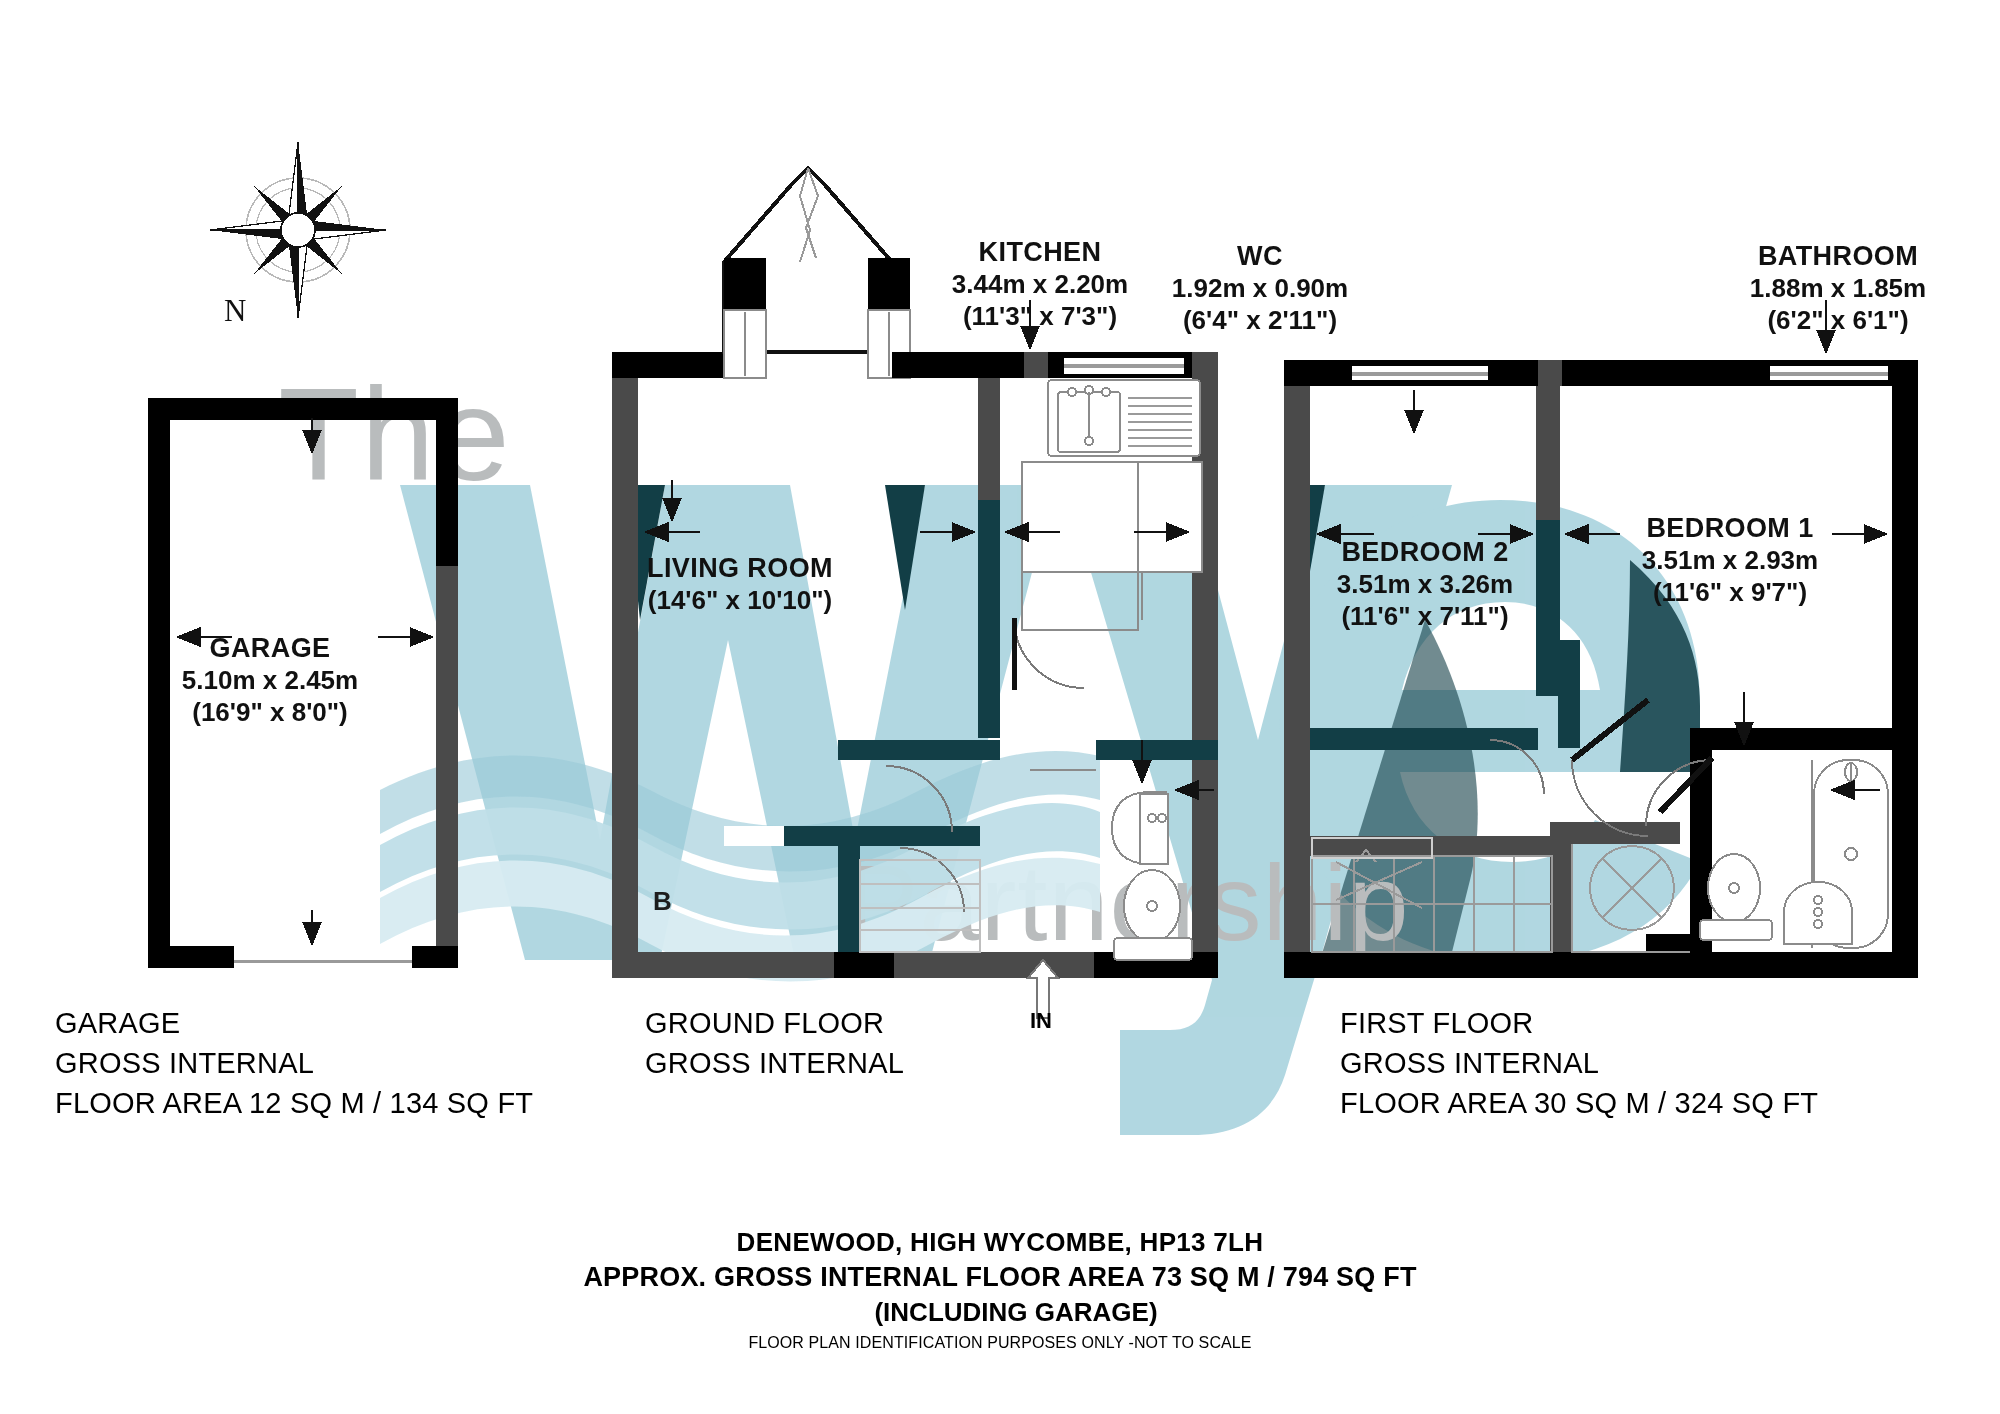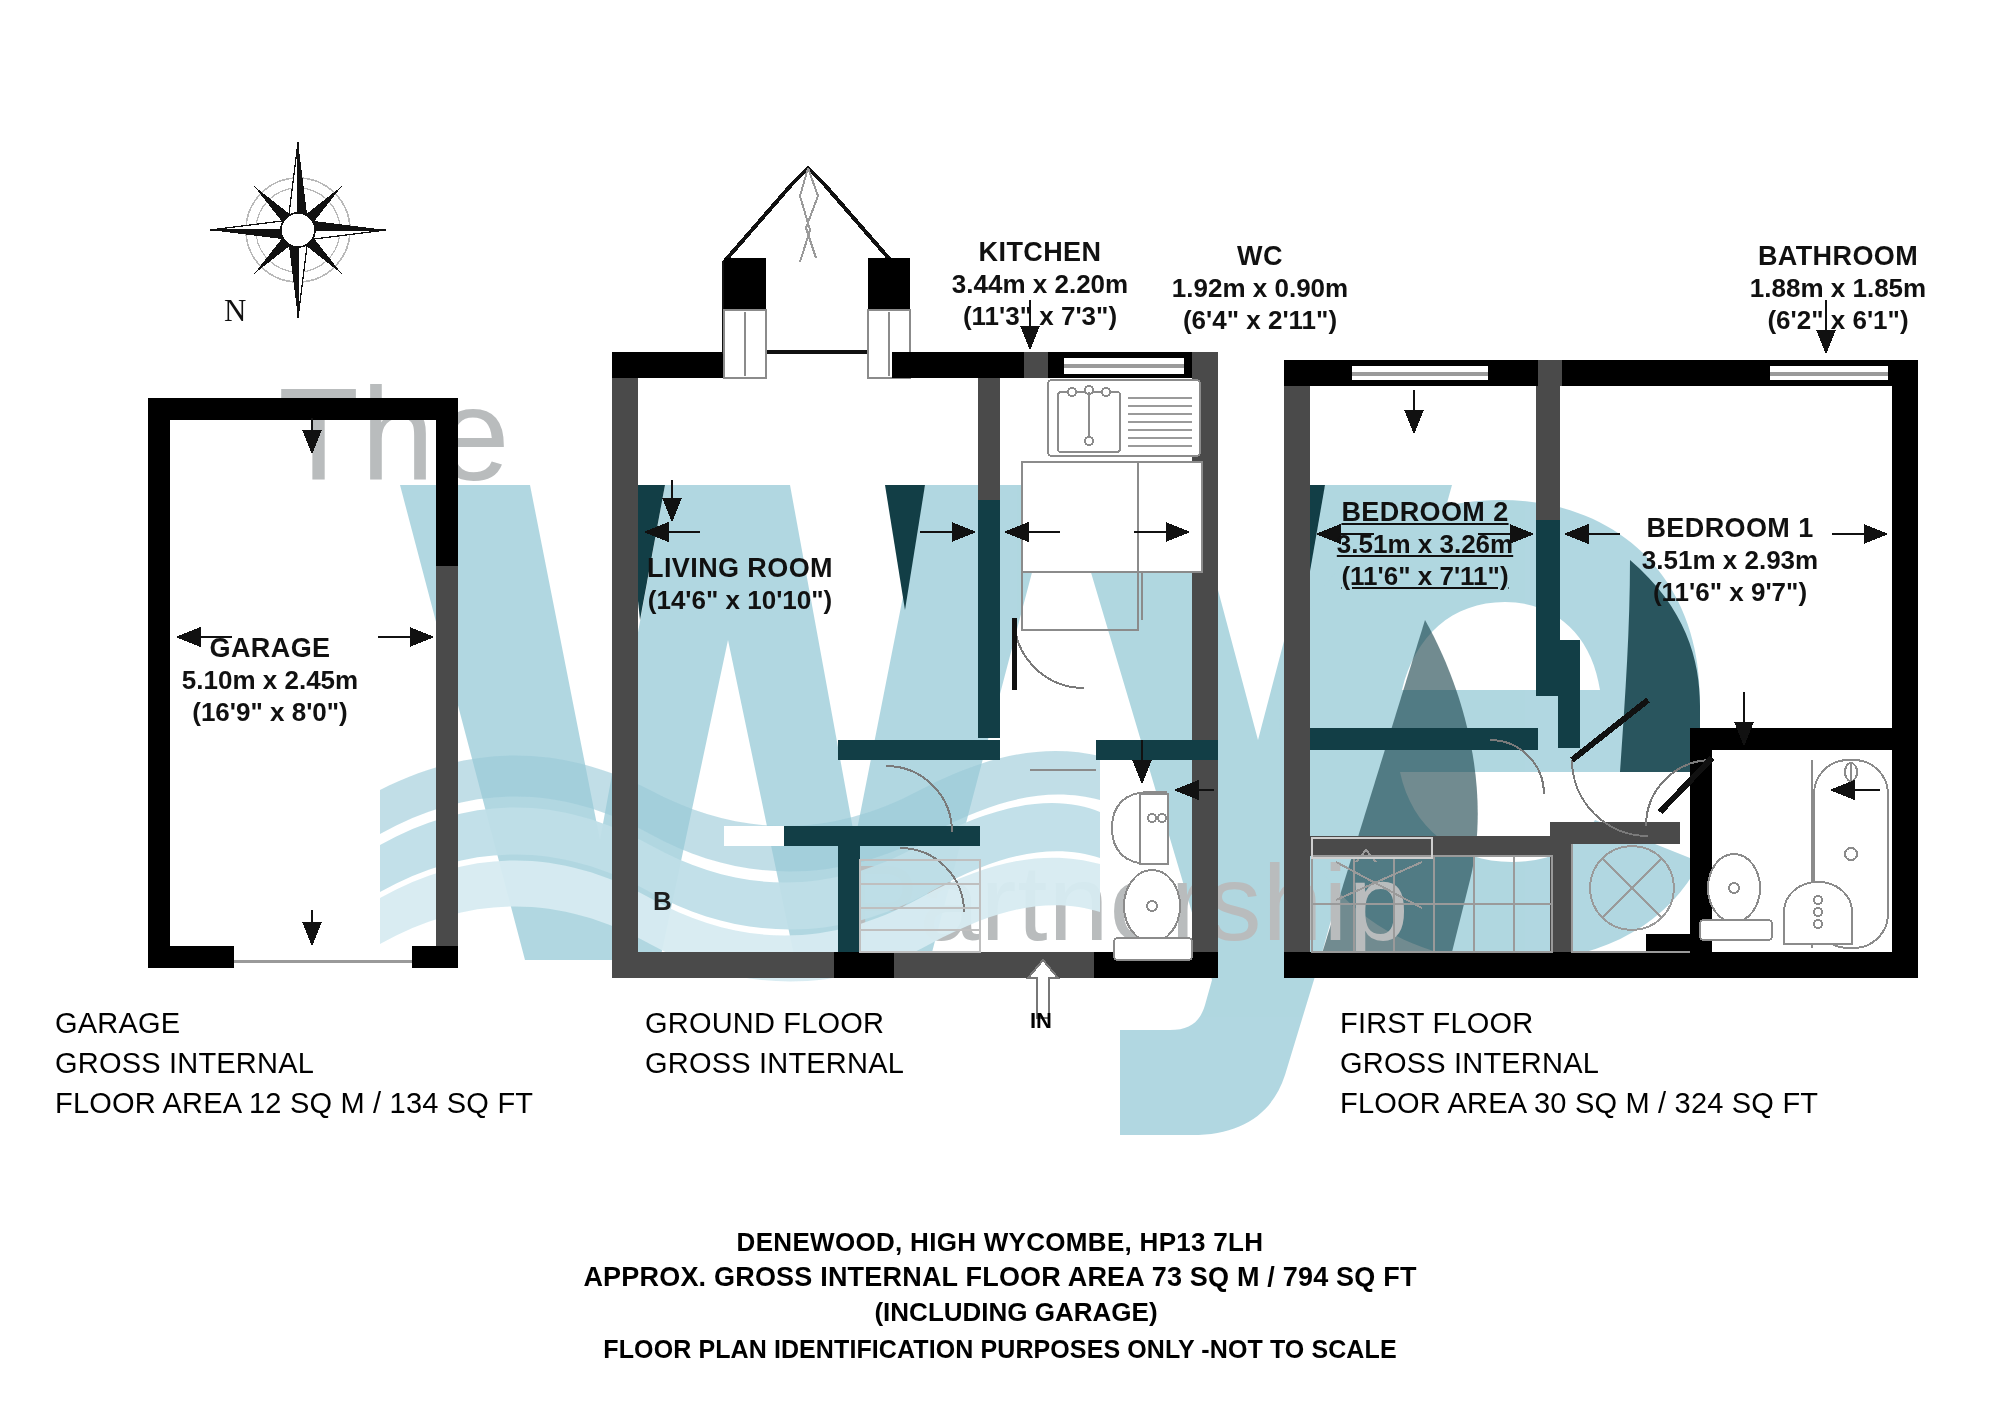--- a/index.html
+++ b/index.html
@@ -96,22 +96,22 @@
     letter-spacing: 0.2px;
     line-height: 1.33;
   }
   #footer .f3 {
     font-size: 26px;
     font-weight: bold;
     line-height: 1.36;
     padding-left: 32px;
   }
   #footer .f4 {
-    font-size: 25px;
-    font-weight: bold;
+    font-size: 16px;
+    font-weight: normal;
     line-height: 1.5;
     letter-spacing: 0.1px;
   }
 
   #compass-n {
     position: absolute;
     z-index: 4;
     left: 224px;
     top: 293px;
     font-family: "Liberation Serif", serif;
@@ -467,21 +467,21 @@
     <div class="dim">1.92m x 0.90m</div>
     <div class="dim2">(6'4" x 2'11")</div>
   </div>
 
   <div class="lbl" style="left:1678px; top:240px; width:320px;">
     <div class="ttl">BATHROOM</div>
     <div class="dim">1.88m x 1.85m</div>
     <div class="dim2">(6'2" x 6'1")</div>
   </div>
 
-  <div class="lbl" style="left:1275px; top:496px; width:300px;text-decoration:underline;">
+  <div class="lbl" style="left:1275px; top:536px; width:300px;">
     <div class="ttl">BEDROOM 2</div>
     <div class="dim">3.51m x 3.26m</div>
     <div class="dim2">(11'6" x 7'11")</div>
   </div>
 
   <div class="lbl" style="left:1575px; top:512px; width:310px;">
     <div class="ttl">BEDROOM 1</div>
     <div class="dim">3.51m x 2.93m</div>
     <div class="dim2">(11'6" x 9'7")</div>
   </div>

